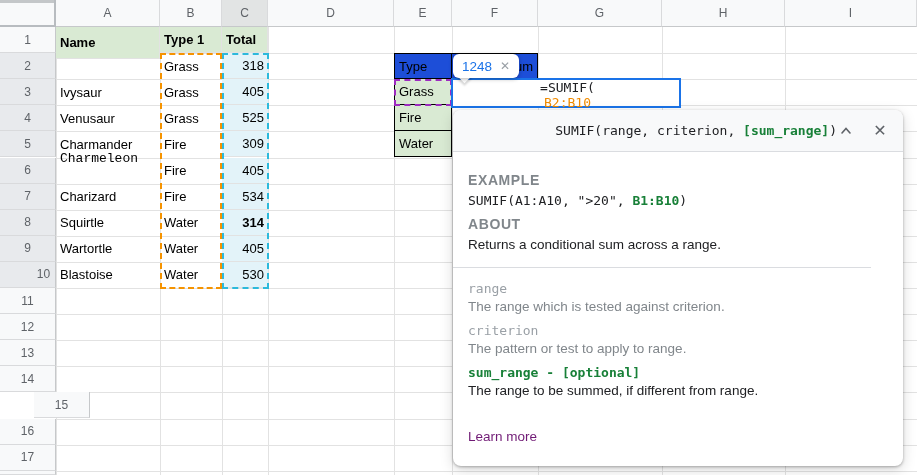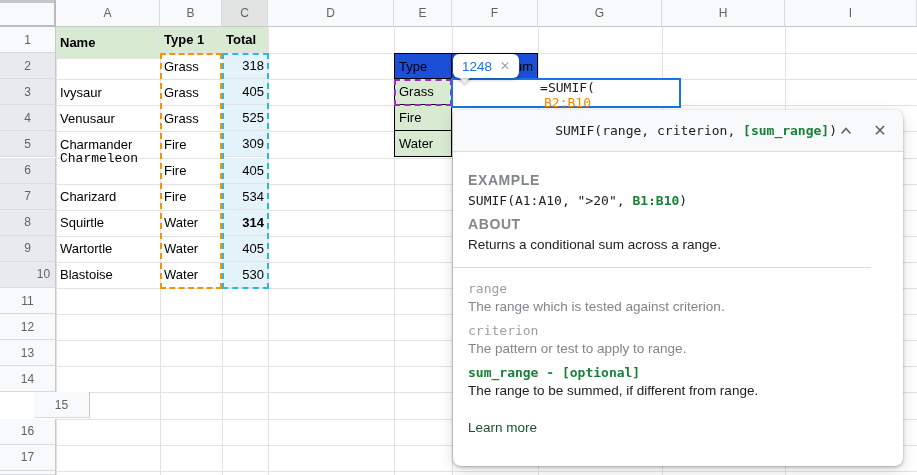--- a/index.html
+++ b/index.html
@@ -68,21 +68,21 @@
   .closex{color:#5F6368;font-size:16px;}
   .popup-body{padding:12px 16px 0 15px;}
   .plabel{font-size:14px;font-weight:bold;color:#80868B;letter-spacing:0.6px;margin-top:8px;}
   .pcode{font-family:"DejaVu Sans Mono",monospace;font-size:13px;color:#202124;margin-top:5px;white-space:pre;}
   .pabout{margin-top:5px;color:#202124;}
   .popup hr{border:none;border-top:1px solid #DADCE0;margin:15px 16px 13px -15px;}
   .pname{font-family:"DejaVu Sans Mono",monospace;font-size:13px;color:#9AA0A6;margin-top:9px;white-space:pre;}
   .pname.active{color:#188038;font-weight:bold;}
   .pdesc{color:#80868B;margin-top:3px;}
   .pdesc.active{color:#202124;}
-  .learn{display:inline-block;color:#14532d;margin-top:22px;cursor:pointer;text-decoration:none;}
+  .learn{display:inline-block;color:#701a75;margin-top:31px;cursor:pointer;text-decoration:none;}
 </style>
 </head>
 <body>
 
 <div id="sheet">
 
   <div class="corner"></div>
   <div class="cornerstrip"></div>
 
   <div class="glv" style="left: 56px; top: 27px; height: 448px;"></div>

